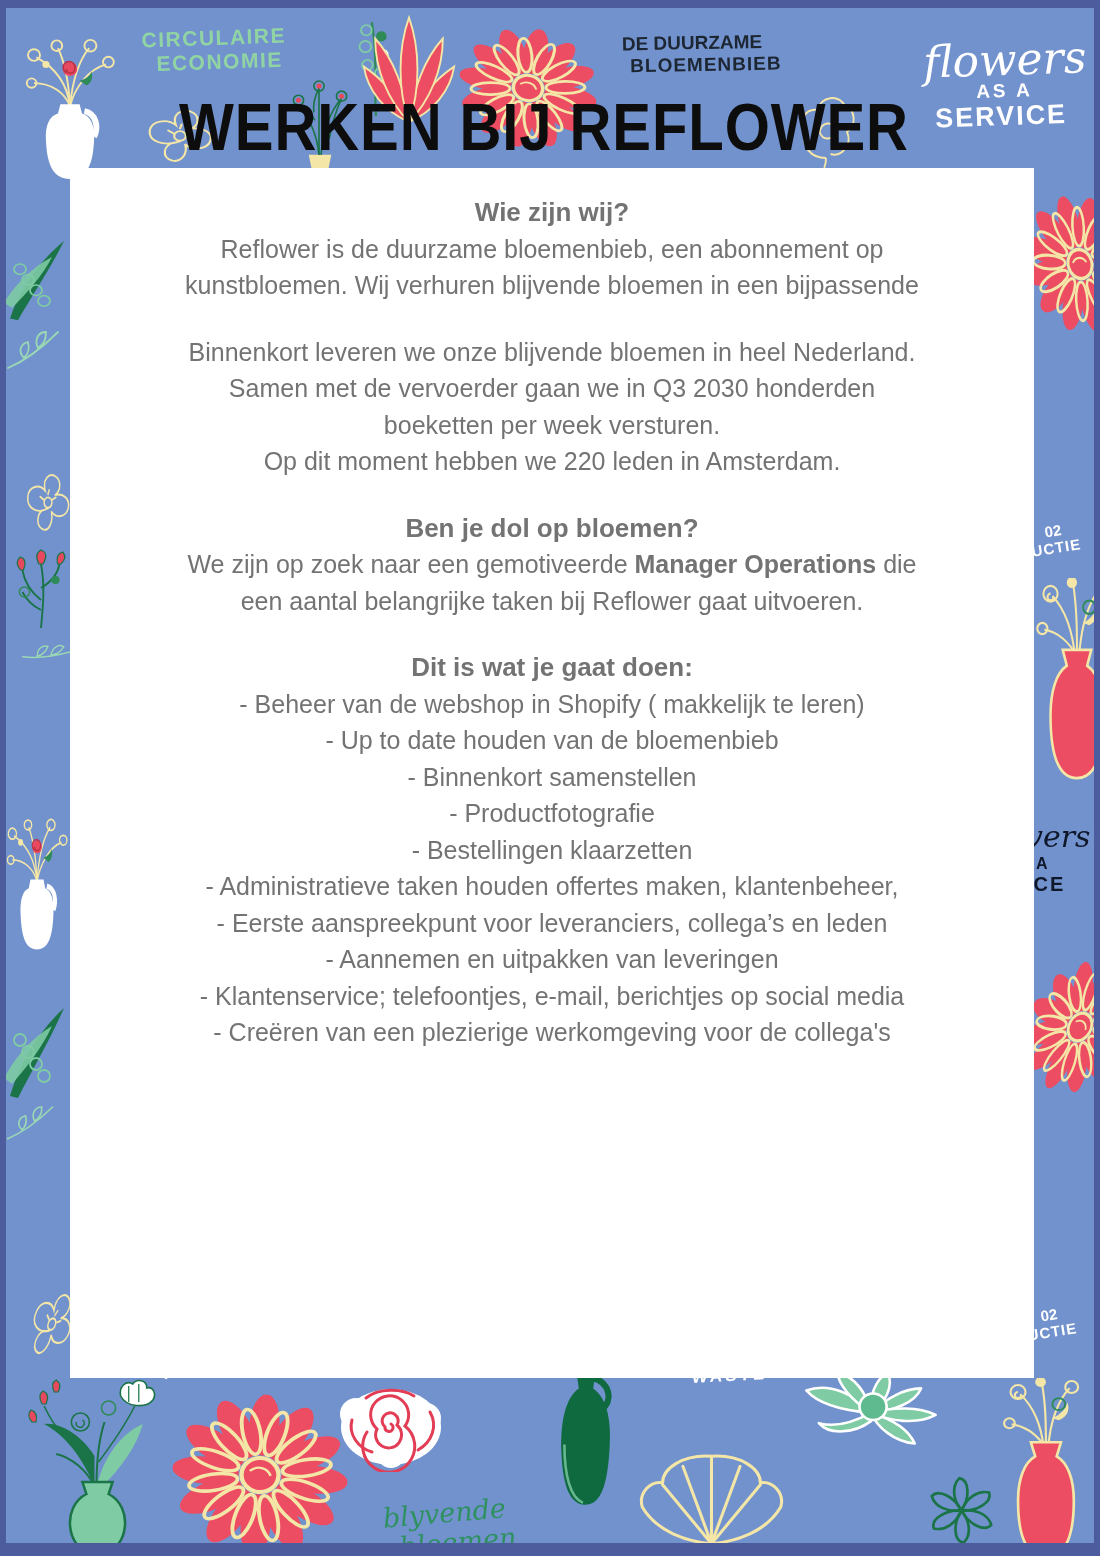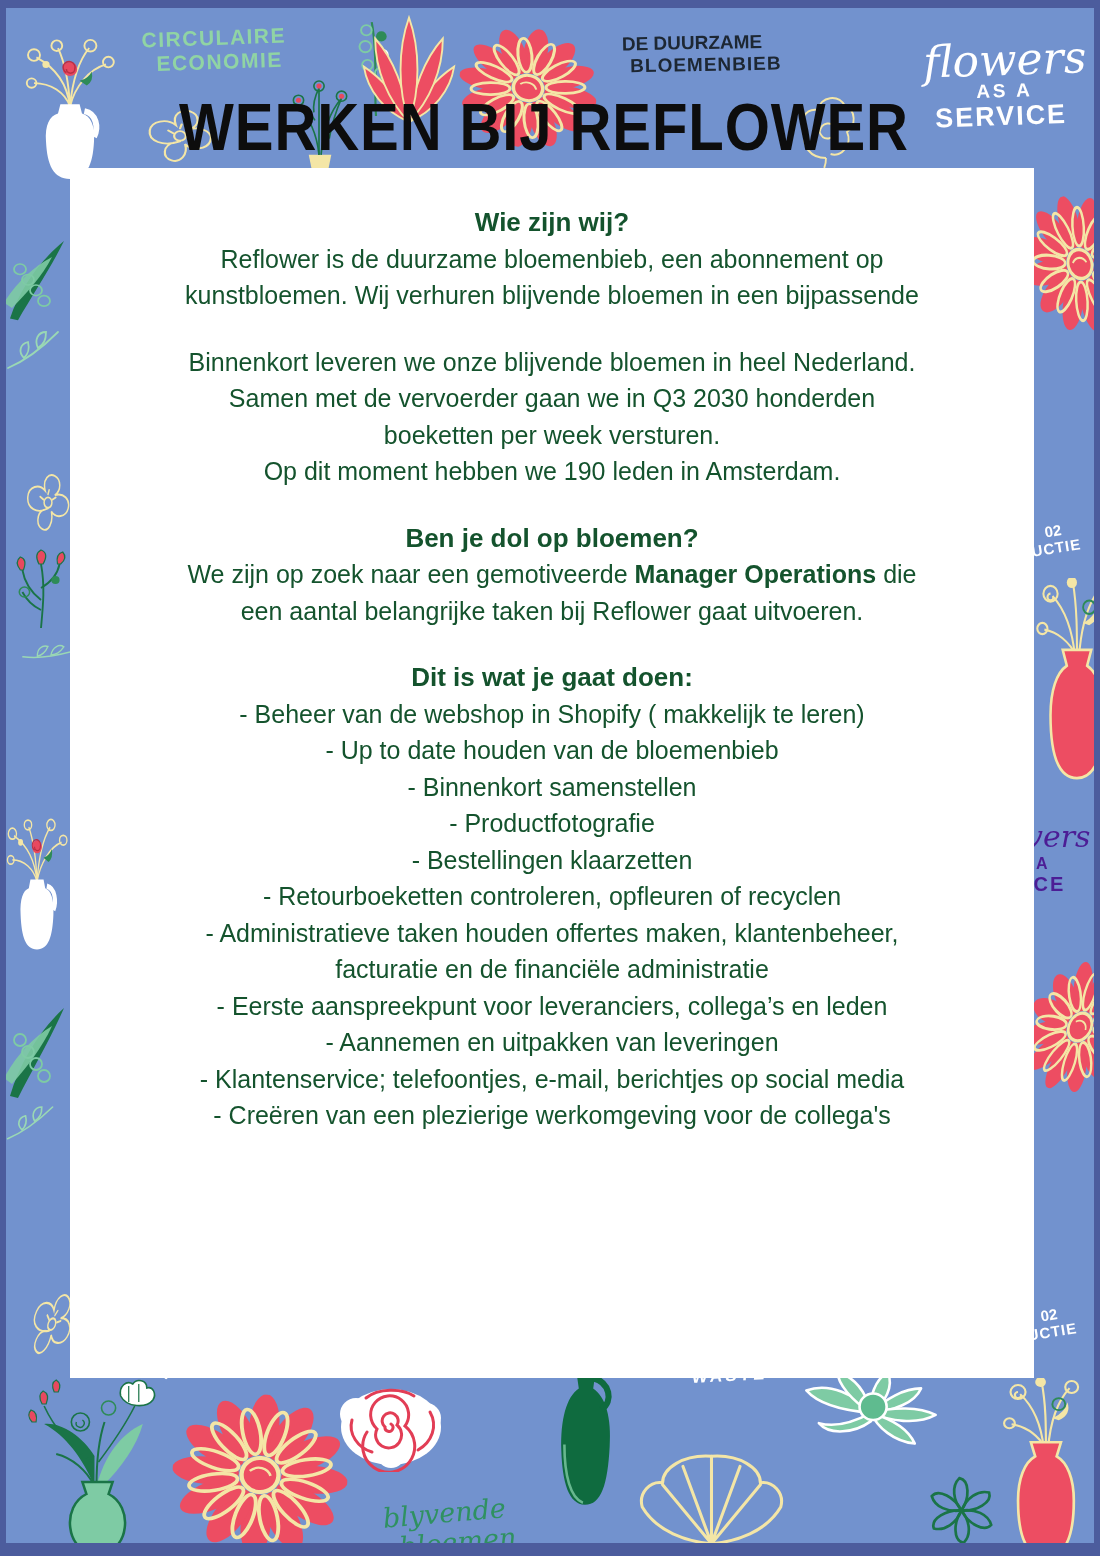--- a/index.html
+++ b/index.html
@@ -19,38 +19,38 @@
   #main-title{
     position:absolute;z-index:3;top:86px;left:-12px;width:1100px;text-align:center;
     font-size:66px;font-weight:bold;color:#0D0D0D;letter-spacing:1px;
     transform:scaleX(0.88);line-height:1;
   }
   #panel{
     position:absolute;z-index:2;left:64px;top:160px;width:964px;height:1210px;
     background:#FFFFFF;
   }
   #panel-content{
-    padding:36px 40px 0 40px;text-align:center;color:#14532d;
+    padding:26px 40px 0 40px;text-align:center;color:#737373;
     line-height:36.5px;font-size:25px;
   }
   .section{margin-bottom:30px;}
   .heading{font-weight:bold;font-size:26px;}
 
   .circ{color:#90D4A4;font-size:21px;letter-spacing:1.5px;transform:rotate(-2deg);}
   .circ .l2{margin-left:14px;}
   .duur{color:#1D2733;font-size:19px;transform:rotate(-1deg);}
   .duur .l2{margin-left:8px;letter-spacing:1px;}
   .faas{color:#FFFFFF;transform:rotate(-2deg);}
   .faas .l1{font-size:44px;line-height:0.9;}
   .faas .l2{font-size:19px;font-weight:bold;margin-left:52px;letter-spacing:3px;font-style:normal;font-family:"Liberation Sans",sans-serif;}
   .faas .l3{font-size:27px;font-weight:bold;letter-spacing:2px;margin-left:10px;font-style:normal;font-family:"Liberation Sans",sans-serif;}
   .co2{color:#FFFFFF;font-size:15px;transform:rotate(-9deg);}
   .co2 .l1{margin-left:16px;}
   .co2 .l2{letter-spacing:1px;}
-  .vers{color:#4c1d95;}
+  .vers{color:#0f172a;}
   .vers .l1{font-size:30px;}
   .vers .l2{font-size:16px;font-weight:bold;margin-left:10px;font-style:normal;font-family:"Liberation Sans",sans-serif;}
   .vers .l3{font-size:20px;font-weight:bold;letter-spacing:2px;font-style:normal;font-family:"Liberation Sans",sans-serif;}
   .waste{color:#FFFFFF;font-size:17px;letter-spacing:3px;transform:skewX(-8deg) rotate(-3deg);}
   .blyv{color:#2F9161;font-size:27px;transform:rotate(-5deg);line-height:1.1;}
   .blyv .l2{margin-left:14px;}
 </style>
 </head>
 <body>
 
@@ -422,39 +422,37 @@
       <div class="section">
         <div class="heading">Wie zijn wij?</div>
         <div class="line">Reflower is de duurzame bloemenbieb, een abonnement op</div>
         <div class="line">kunstbloemen. Wij verhuren blijvende bloemen in een bijpassende</div>
       </div>
 
       <div class="section">
         <div class="line">Binnenkort leveren we onze blijvende bloemen in heel Nederland.</div>
         <div class="line">Samen met de vervoerder gaan we in Q3 2030 honderden</div>
         <div class="line">boeketten per week versturen.</div>
-        <div class="line">Op dit moment hebben we 190 leden in Amsterdam.</div>
+        <div class="line">Op dit moment hebben we 220 leden in Amsterdam.</div>
       </div>
 
       <div class="section">
         <div class="heading">Ben je dol op bloemen?</div>
         <div class="line"><span>We zijn op zoek naar een gemotiveerde </span><strong>Manager Operations</strong><span> die</span></div>
         <div class="line">een aantal belangrijke taken bij Reflower gaat uitvoeren.</div>
       </div>
 
       <div class="section">
         <div class="heading">Dit is wat je gaat doen:</div>
         <div class="line">- Beheer van de webshop in Shopify ( makkelijk te leren)</div>
         <div class="line">- Up to date houden van de bloemenbieb</div>
         <div class="line">- Binnenkort samenstellen</div>
         <div class="line">- Productfotografie</div>
         <div class="line">- Bestellingen klaarzetten</div>
-        <div class="line">- Retourboeketten controleren, opfleuren of recyclen</div>
         <div class="line">- Administratieve taken houden offertes maken, klantenbeheer,</div>
-        <div class="line">facturatie en de financiële administratie</div>
         <div class="line">- Eerste aanspreekpunt voor leveranciers, collega’s en leden</div>
         <div class="line">- Aannemen en uitpakken van leveringen</div>
         <div class="line">- Klantenservice; telefoontjes, e-mail, berichtjes op social media</div>
         <div class="line">- Creëren van een plezierige werkomgeving voor de collega's</div>
       </div>
 
     </div>
   </div>
 
 </div>

